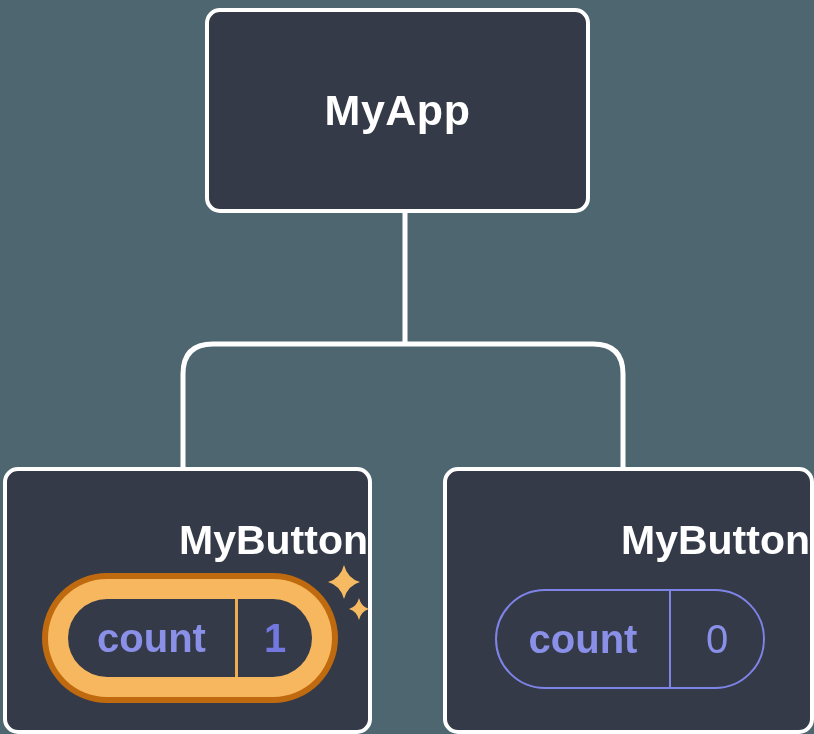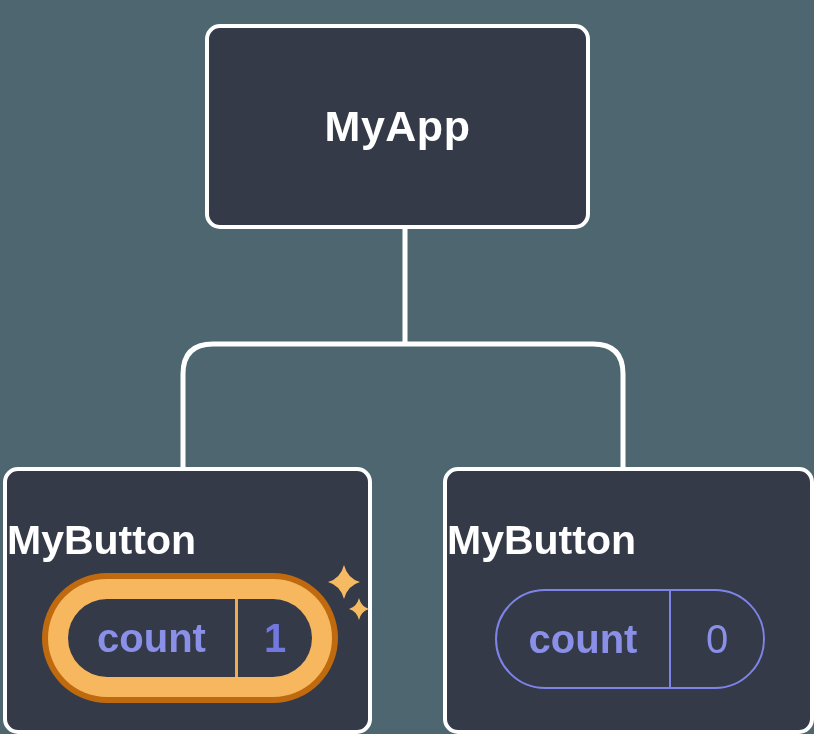--- a/index.html
+++ b/index.html
@@ -23,21 +23,21 @@
   }
   .node-box {
     position: absolute;
     box-sizing: border-box;
     background: #343A48;
     border: 4px solid #FFFFFF;
     border-radius: 15px;
   }
   .node-root {
     left: 205px;
-    top: 24px;
+    top: 8px;
     width: 385px;
     height: 205px;
     display: flex;
     align-items: center;
     justify-content: center;
   }
   .node-child-left {
     left: 3px;
     top: 467px;
     width: 369px;
@@ -53,21 +53,21 @@
     color: #FFFFFF;
     font-size: 43px;
     font-weight: 600;
     letter-spacing: 0.5px;
   }
   .child-title {
     position: absolute;
     left: 0;
     right: 0;
     top: 46px;
-    text-align: left;
+    text-align: right;
     color: #FFFFFF;
     font-size: 41px;
     font-weight: 600;
   }
   
   .pill-hl-outer {
     position: absolute;
     left: 35px;
     top: 102px;
     width: 296px;

